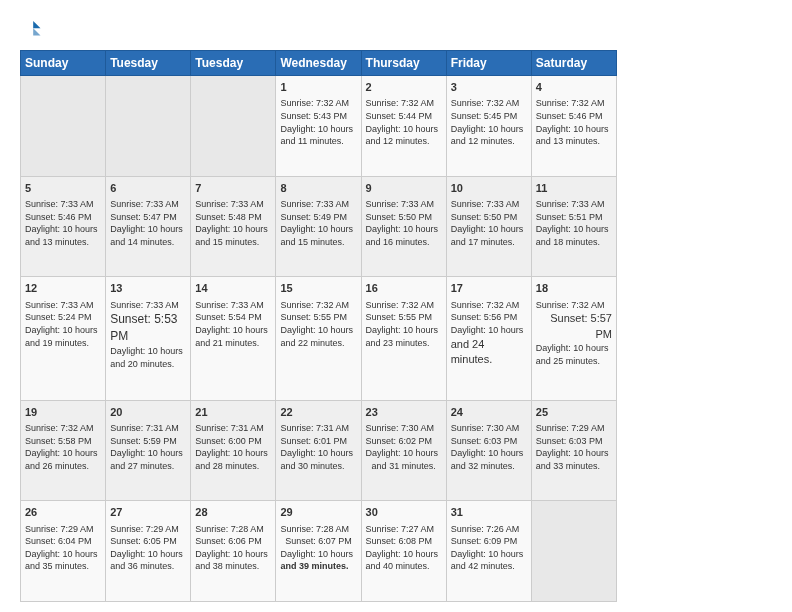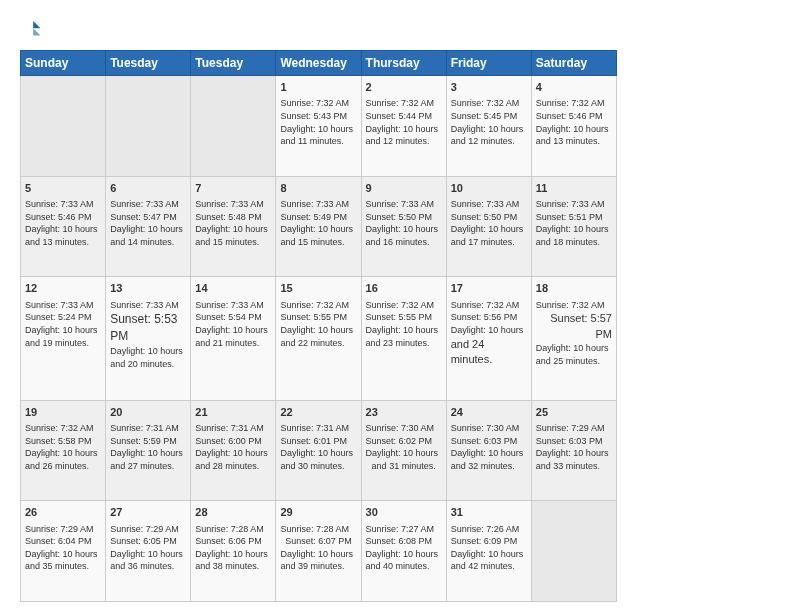--- a/index.html
+++ b/index.html
@@ -341,21 +341,21 @@
             <span style="display: block; font-size: 9px;">Sunrise: 7:28 AM</span>
             <span style="display: block; font-size: 9px;">Sunset: 6:06 PM</span>
             <span style="display: block; font-size: 9px;">Daylight: 10 hours</span>
             <span style="display: block; font-size: 9px;">and 38 minutes.</span>
           </td>
           <td>
             <span class="day-number">29</span>
             <span style="display: block; font-size: 9px;">Sunrise: 7:28 AM</span>
             <span style="display: block; font-size: 9px; text-align: center;">Sunset: 6:07 PM</span>
             <span style="display: block; font-size: 9px;">Daylight: 10 hours</span>
-            <span style="display: block; font-size: 9px;">and 39 minutes.</span>
+            <span style="display: block; font-size: 9px; font-weight: bold;">and 39 minutes.</span>
           </td>
           <td>
             <span class="day-number">30</span>
             <span style="display: block; font-size: 9px;">Sunrise: 7:27 AM</span>
             <span style="display: block; font-size: 9px;">Sunset: 6:08 PM</span>
             <span style="display: block; font-size: 9px;">Daylight: 10 hours</span>
             <span style="display: block; font-size: 9px;">and 40 minutes.</span>
           </td>
           <td>
             <span class="day-number">31</span>

